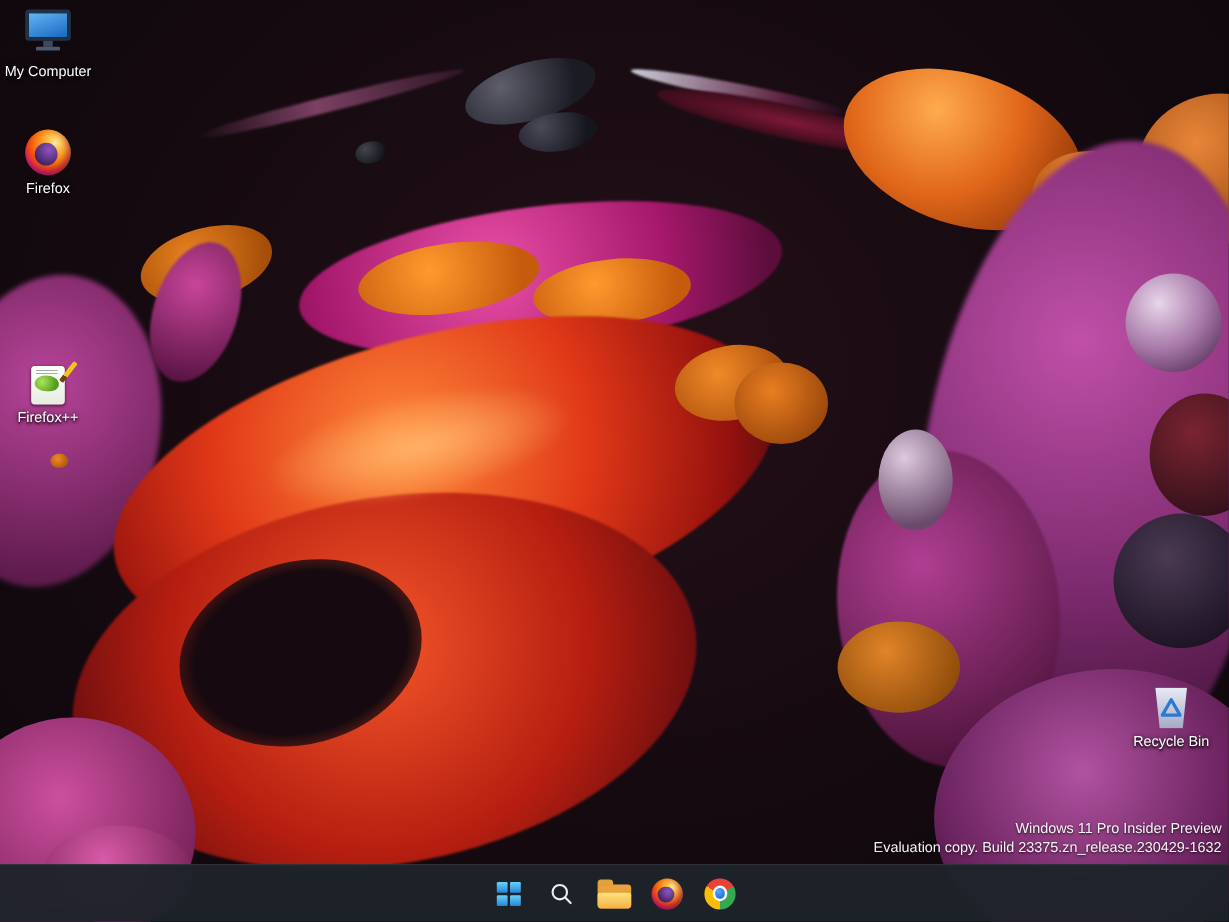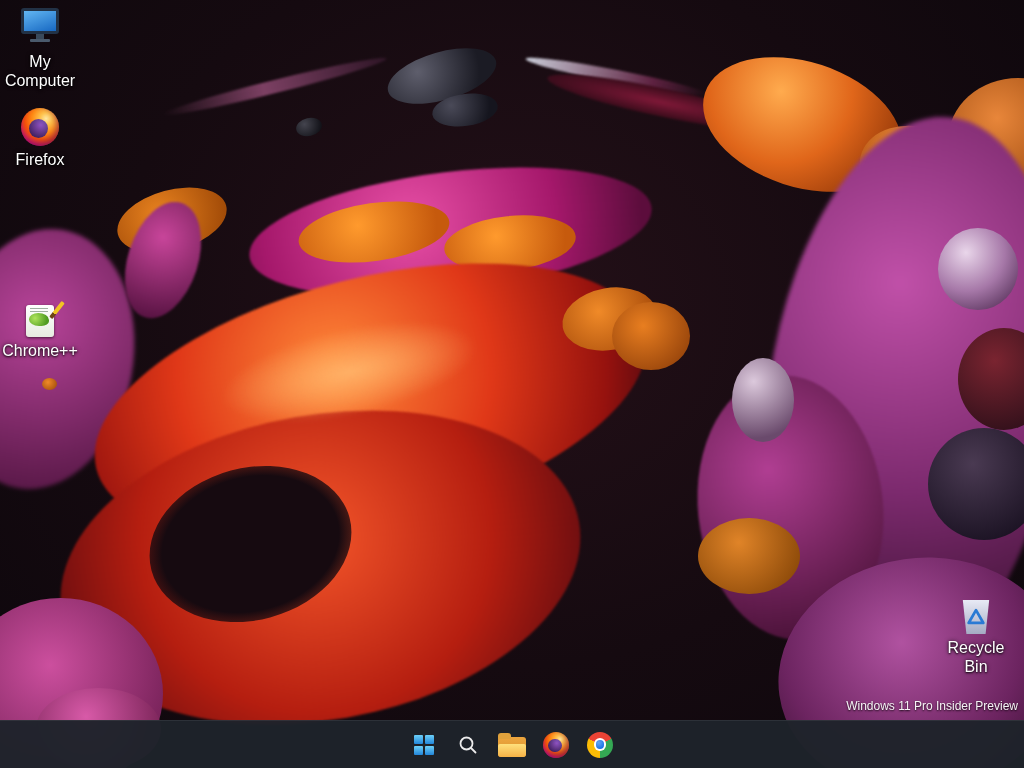--- a/index.html
+++ b/index.html
@@ -5,21 +5,21 @@
   * { margin:0; padding:0; box-sizing:border-box; }
   html,body { width:1024px; height:768px; overflow:hidden; font-family:"Liberation Sans", sans-serif; background:#0d070c; }
 
   
   .desktop { position:absolute; inset:0; overflow:hidden;
     background: radial-gradient(ellipse at 50% 40%, #241018 0%, #150a10 55%, #0d070c 100%); }
   .blob { position:absolute; border-radius:50%; }
 
   
   .dicon { position:absolute; width:76px; display:flex; flex-direction:column; align-items:center; gap:4px; cursor:default; }
-  .dicon .lbl { font-size:16px; color:#fff; text-align:center; line-height:1.2;
+  .dicon .lbl { font-size:12px; color:#fff; text-align:center; line-height:1.2;
     text-shadow:0 1px 2px rgba(0,0,0,.9), 0 0 4px rgba(0,0,0,.8); }
 
   
   .pc { width:40px; height:40px; position:relative; }
   .pc .screen { width:38px; height:26px; margin:0 auto; border:3px solid #223246; border-radius:3px;
     background:linear-gradient(160deg,#62b6f2,#1768c2); }
   .pc .neck { width:8px; height:5px; margin:0 auto; background:#3a4a5c; }
   .pc .base { width:20px; height:3px; margin:0 auto; background:#4a5a6c; border-radius:1px; }
 
   
@@ -136,34 +136,35 @@
     <div class="lbl">Firefox</div>
   </div>
 
 
   <div class="dicon" style="left:2px;top:305px;">
     <div class="npp">
       <div class="lines"></div>
         <div class="cham"></div>
         <div class="pencil"></div>
     </div>
-    <div class="lbl">Chrome++</div>
+    <div class="lbl">Firefox++</div>
   </div>
 
-  <div class="dicon" style="left:938px;top:600px;">
+  <div class="dicon" style="left:938px;top:573px;">
     <div class="bin">
       <svg width="22" height="22" viewBox="0 0 24 24" aria-hidden="true">
         <polygon points="12,4.5 20,18.5 4,18.5" fill="none" stroke="#2a7ad4" stroke-width="3" stroke-linejoin="round"></polygon>
       </svg>
     </div>
     <div class="lbl">Recycle Bin</div>
   </div>
 
   <div class="watermark">
     <div>Windows 11 Pro Insider Preview</div>
+    <div>Evaluation copy. Build 23375.zn_release.230429-1632</div>
   </div>
 </div>
 
 <div class="taskbar">
 
   <div class="tb-center">
     <div class="tb-btn">
       <div class="winlogo">
         <span></span>
           <span></span>

